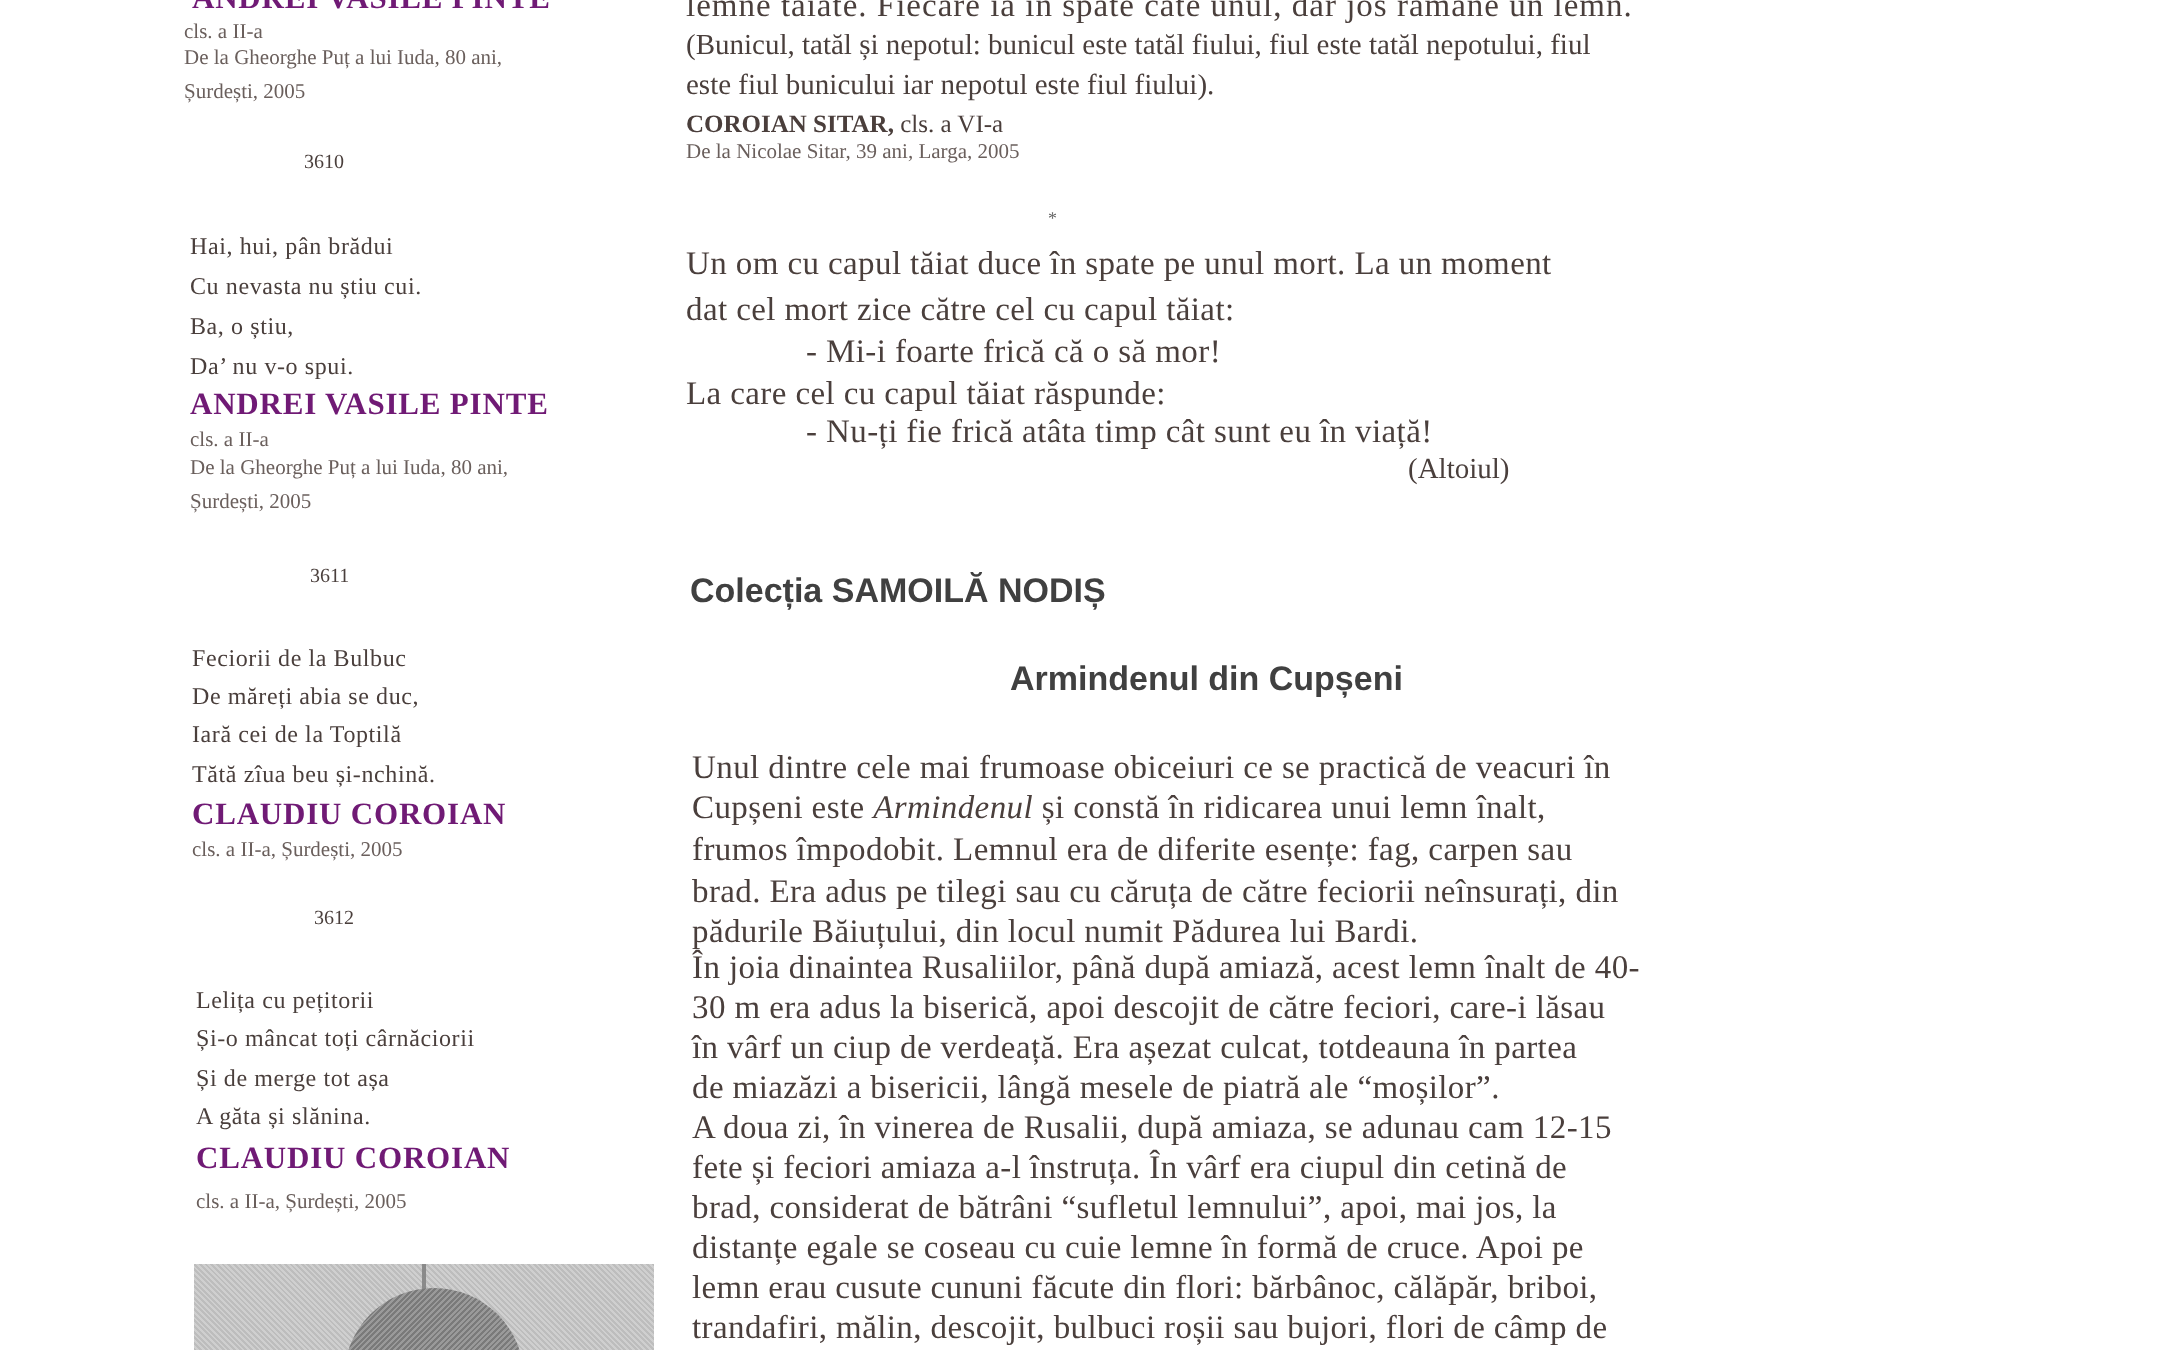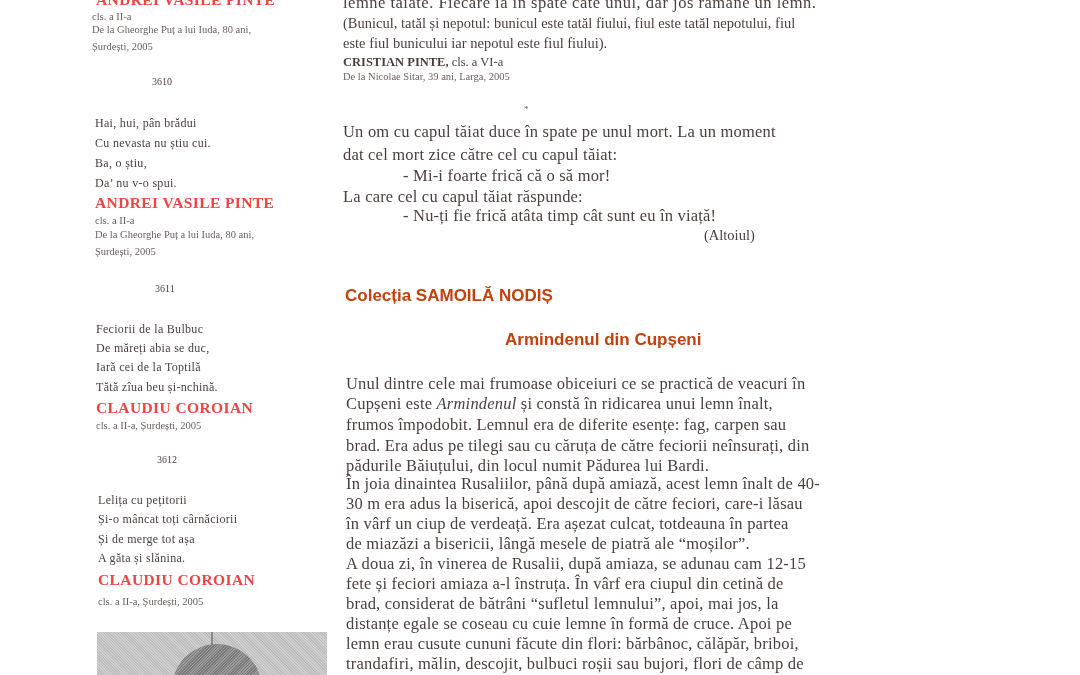--- a/index.html
+++ b/index.html
@@ -6,34 +6,34 @@
   body {
     width: 1080px; height: 675px; overflow: hidden;
     background: #ffffff; position: relative;
     color: #4a3f3c;
     font-family: "Liberation Serif", "DejaVu Serif", serif;
   }
   .abs { position: absolute; white-space: nowrap; }
 
   
   .cls-line { font-size: 10.5px; color: #6a5f5c; }
-  .author { font-size: 15.5px; font-weight: bold; color: #ef4444; letter-spacing: 0.4px; }
+  .author { font-size: 15.5px; font-weight: bold; color: #701a75; letter-spacing: 0.4px; }
   .num { font-size: 10px; color: #4a3f3c; }
   .verse { font-size: 12px; color: #4a3f3c; letter-spacing: 0.3px; }
 
   
   .rt { font-size: 16.5px; color: #4a3f3c; letter-spacing: 0.2px; }
   .rt-sm { font-size: 14.5px; color: #4a3f3c; }
   .rt-author { font-size: 12.5px; font-weight: bold; color: #4a3e3b; }
   .rt-author span.n { font-weight: normal; }
   .rt-src { font-size: 10.5px; color: #6a5f5c; }
   .star { font-size: 9px; color: #666; }
   .sans-h {
     font-family: "Liberation Sans", "DejaVu Sans", sans-serif;
-    font-weight: bold; color: #c2410c;
+    font-weight: bold; color: #404040;
   }
   .photo {
     position: absolute; left: 97px; top: 632px; width: 230px; height: 43px;
     background: repeating-linear-gradient(45deg, #bdbdbd 0 1px, #cfcfcf 1px 2px);
     overflow: hidden;
   }
   .photo .shape {
     position: absolute; left: 75px; top: 12px; width: 90px; height: 70px;
     border-radius: 45px 45px 0 0;
     background: repeating-linear-gradient(-45deg, #7a7a7a 0 1px, #9a9a9a 1px 2px);
@@ -82,21 +82,21 @@
     <div class="stick"></div>
     <div class="shape"></div>
   </div>
 </div>
 
 <div>
   <div class="abs rt" style="left:343px; top:-7px; letter-spacing:0.5px;">lemne tăiate. Fiecare ia în spate câte unul, dar jos rămâne un lemn.</div>
   <div class="abs rt-sm" style="left:343px; top:15px;">(Bunicul, tatăl și nepotul: bunicul este tatăl fiului, fiul este tatăl nepotului, fiul</div>
   <div class="abs rt-sm" style="left:343px; top:35px;">este fiul bunicului iar nepotul este fiul fiului).</div>
   <div class="abs rt-author" style="left:343px; top:55px;">
-    <span>CRISTIAN PINTE,</span><span class="n"> cls. a VI-a</span>
+    <span>COROIAN SITAR,</span><span class="n"> cls. a VI-a</span>
   </div>
   <div class="abs rt-src" style="left:343px; top:71px;">De la Nicolae Sitar, 39 ani, Larga, 2005</div>
 
   <div class="abs star" style="left:524px; top:104px;">*</div>
 
   <div class="abs rt" style="left:343px; top:122px;">Un om cu capul tăiat duce în spate pe unul mort. La un moment</div>
   <div class="abs rt" style="left:343px; top:145px;">dat cel mort zice către cel cu capul tăiat:</div>
   <div class="abs rt" style="left:403px; top:166px;">- Mi-i foarte frică că o să mor!</div>
   <div class="abs rt" style="left:343px; top:187px;">La care cel cu capul tăiat răspunde:</div>
   <div class="abs rt" style="left:403px; top:206px;">- Nu-ți fie frică atâta timp cât sunt eu în viață!</div>

